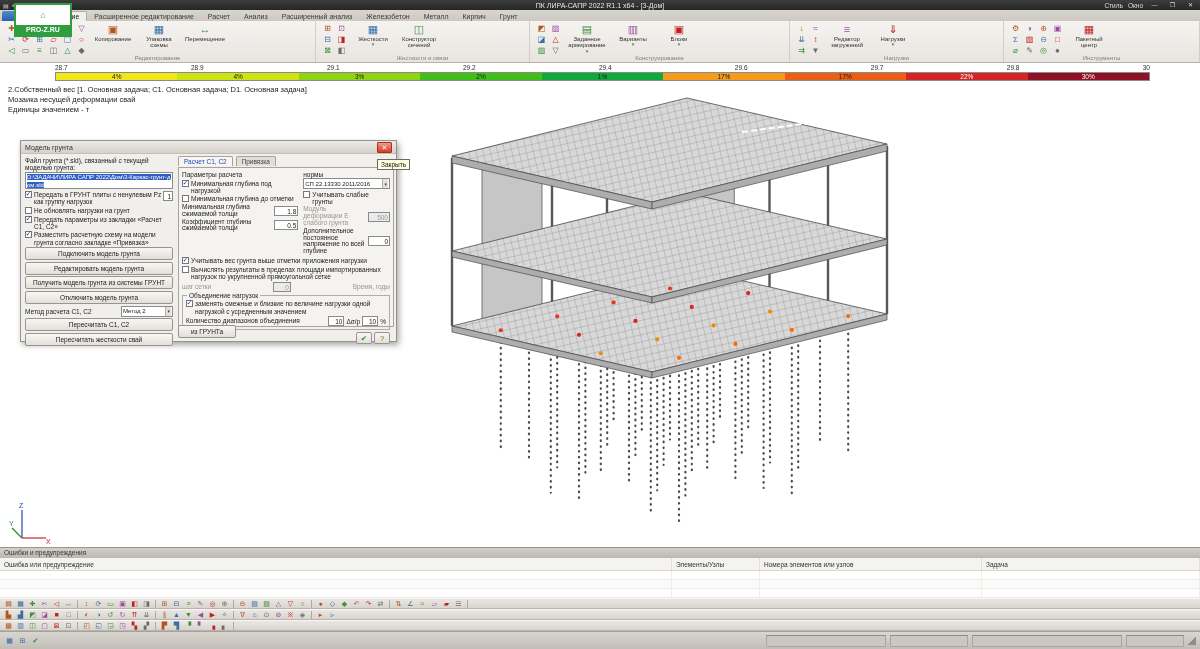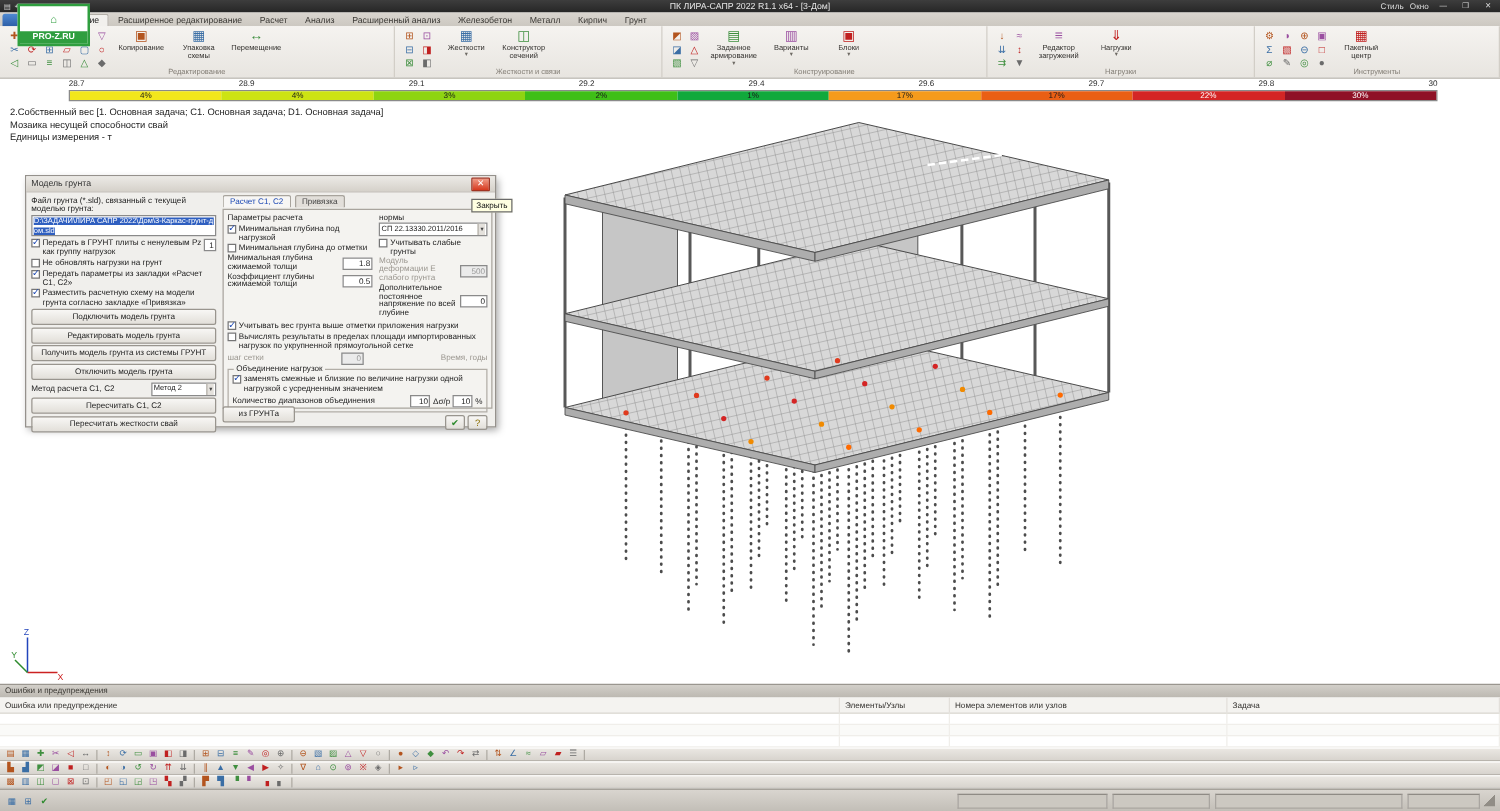--- a/index.html
+++ b/index.html
@@ -302,22 +302,22 @@
     <div class="cbseg" style="background: rgb(63, 191, 23); color: rgb(26, 26, 26);">2%</div>
     <div class="cbseg" style="background: rgb(17, 169, 60); color: rgb(26, 26, 26);">1%</div>
     <div class="cbseg" style="background: rgb(245, 155, 28); color: rgb(26, 26, 26);">17%</div>
     <div class="cbseg" style="background: rgb(234, 95, 20); color: rgb(26, 26, 26);">17%</div>
     <div class="cbseg" style="background: rgb(212, 37, 37); color: rgb(255, 255, 255);">22%</div>
     <div class="cbseg" style="background: rgb(143, 17, 38); color: rgb(255, 255, 255);">30%</div>
   </div>
 
 <div id="infolines" class="abs">
   <div>2.Собственный вес [1. Основная задача; C1. Основная задача; D1. Основная задача]</div>
-  <div>Мозаика несущей способности свай</div>
-  <div>Единицы измерения - т</div>
+  <div>Мозаика несущей деформации свай</div>
+  <div>Единицы значением - т</div>
 </div>
 
 <svg id="model" class="abs" width="470" height="450" viewBox="0 0 470 450">
   <defs>
     <pattern id="meshA" width="7" height="7" patternUnits="userSpaceOnUse" patternTransform="rotate(-13)">
       <path d="M0 0H7M0 0V7" stroke="#8b8b8b" stroke-width="0.7" fill="none"></path>
     </pattern>
   </defs>
 
   <g id="piles-g">

